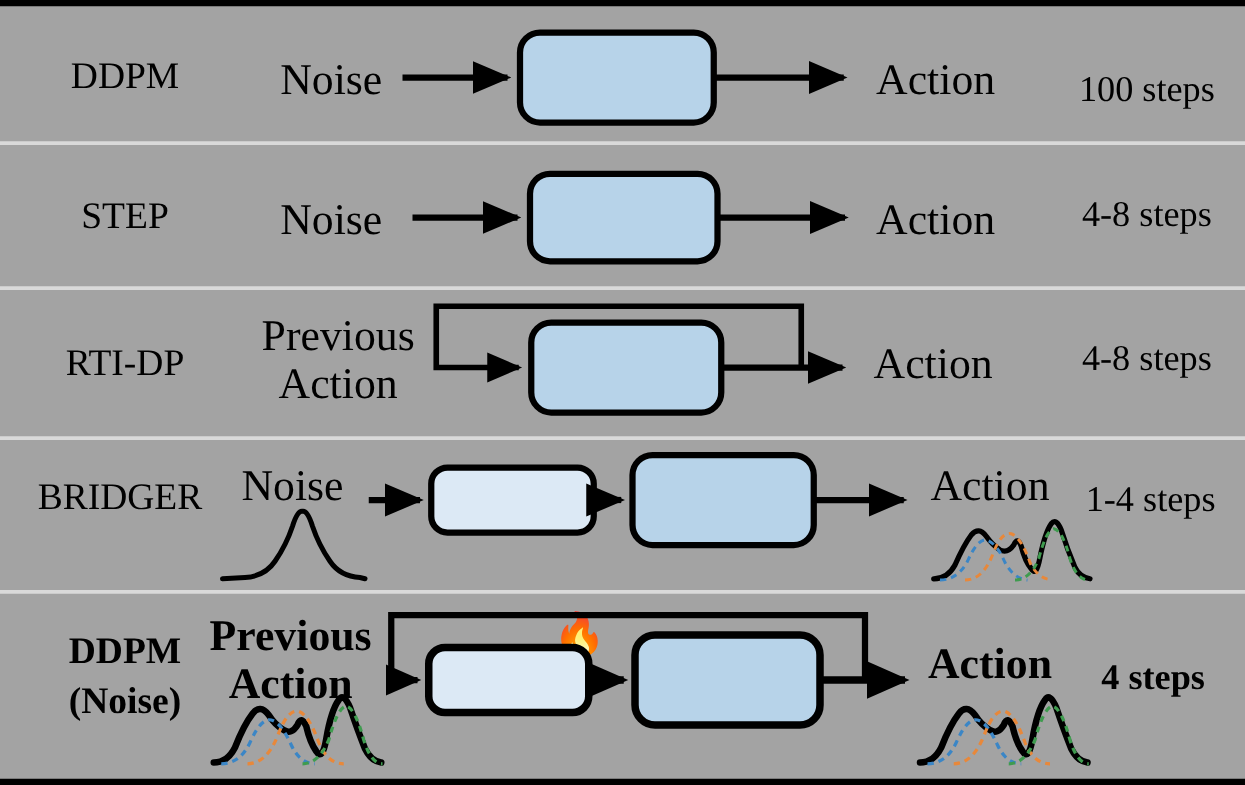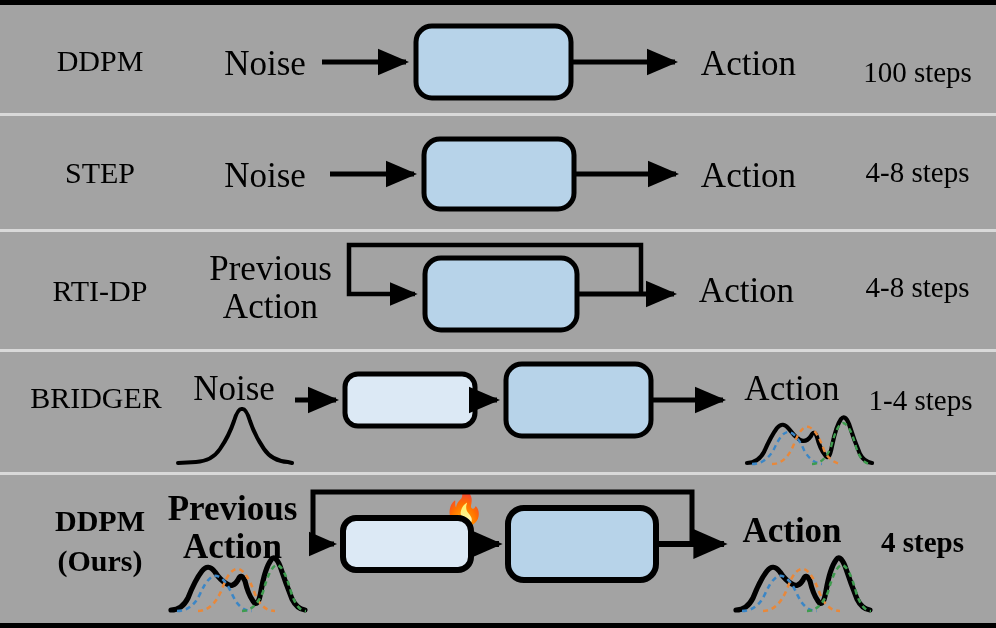--- a/index.html
+++ b/index.html
@@ -126,21 +126,21 @@
     <div class="cell method-label" style="left:-4px;top:382px;width:200px;">BRIDGER</div>
     <div class="cell io-label" style="left:178px;top:370px;width:112px;">Noise</div>
     <div class="box-text small" style="left:345px;top:374px;width:130px;height:52px;">Predictor</div>
     <div class="box-text" style="left:506px;top:364px;width:145px;height:72px;">Policy</div>
     <div class="cell io-label" style="left:733px;top:370px;width:118px;">Action</div>
     <div class="cell steps-label" style="left:848px;top:385px;width:145px;">1-4 steps</div>
   </div>
 
   <div class="row bold-row">
     <div class="cell method-label" style="left:0;top:505px;width:200px;">DDPM</div>
-    <div class="cell method-label" style="left:0;top:545px;width:200px;">(Ours)</div>
+    <div class="cell method-label" style="left:0;top:545px;width:200px;">(Noise)</div>
     <div class="cell io-label" style="left:160px;top:490px;width:145px;">Previous</div>
     <div class="cell io-label" style="left:160px;top:528px;width:145px;">Action</div>
     <div class="box-text small" style="left:343px;top:518px;width:128px;height:52px;">Predictor</div>
     <div class="fire" style="left:443px;top:492px;">🔥</div>
     <div class="box-text" style="left:508px;top:508px;width:148px;height:72px;">Policy</div>
     <div class="cell io-label" style="left:733px;top:512px;width:118px;">Action</div>
     <div class="cell steps-label" style="left:855px;top:527px;width:135px;">4 steps</div>
   </div>
 
   <svg class="svg-layer" viewBox="0 0 996 628">

